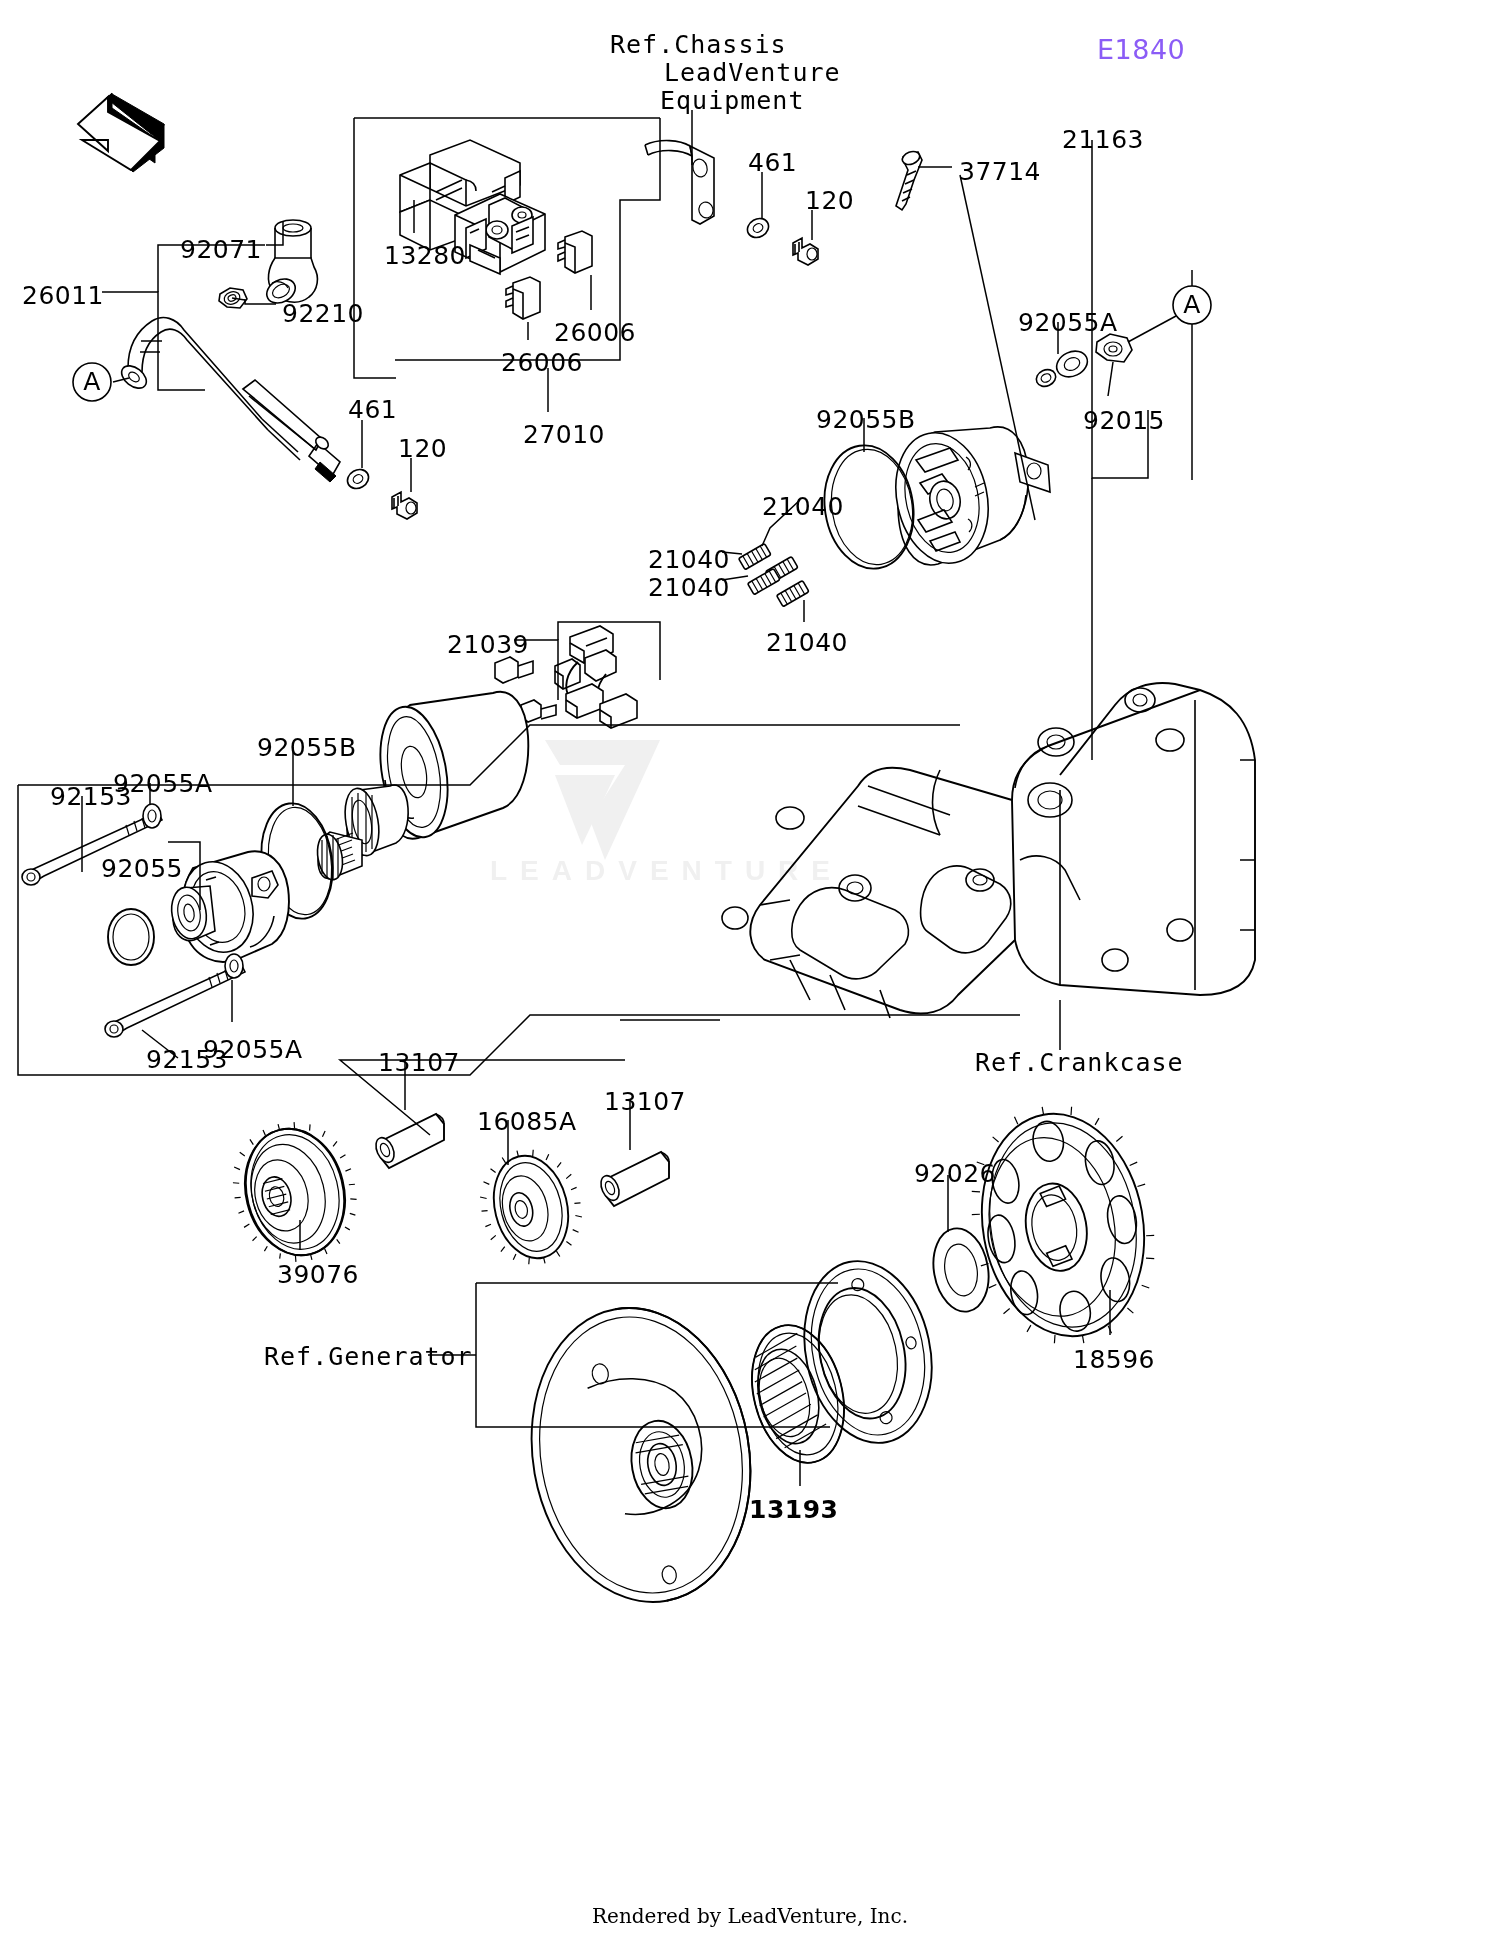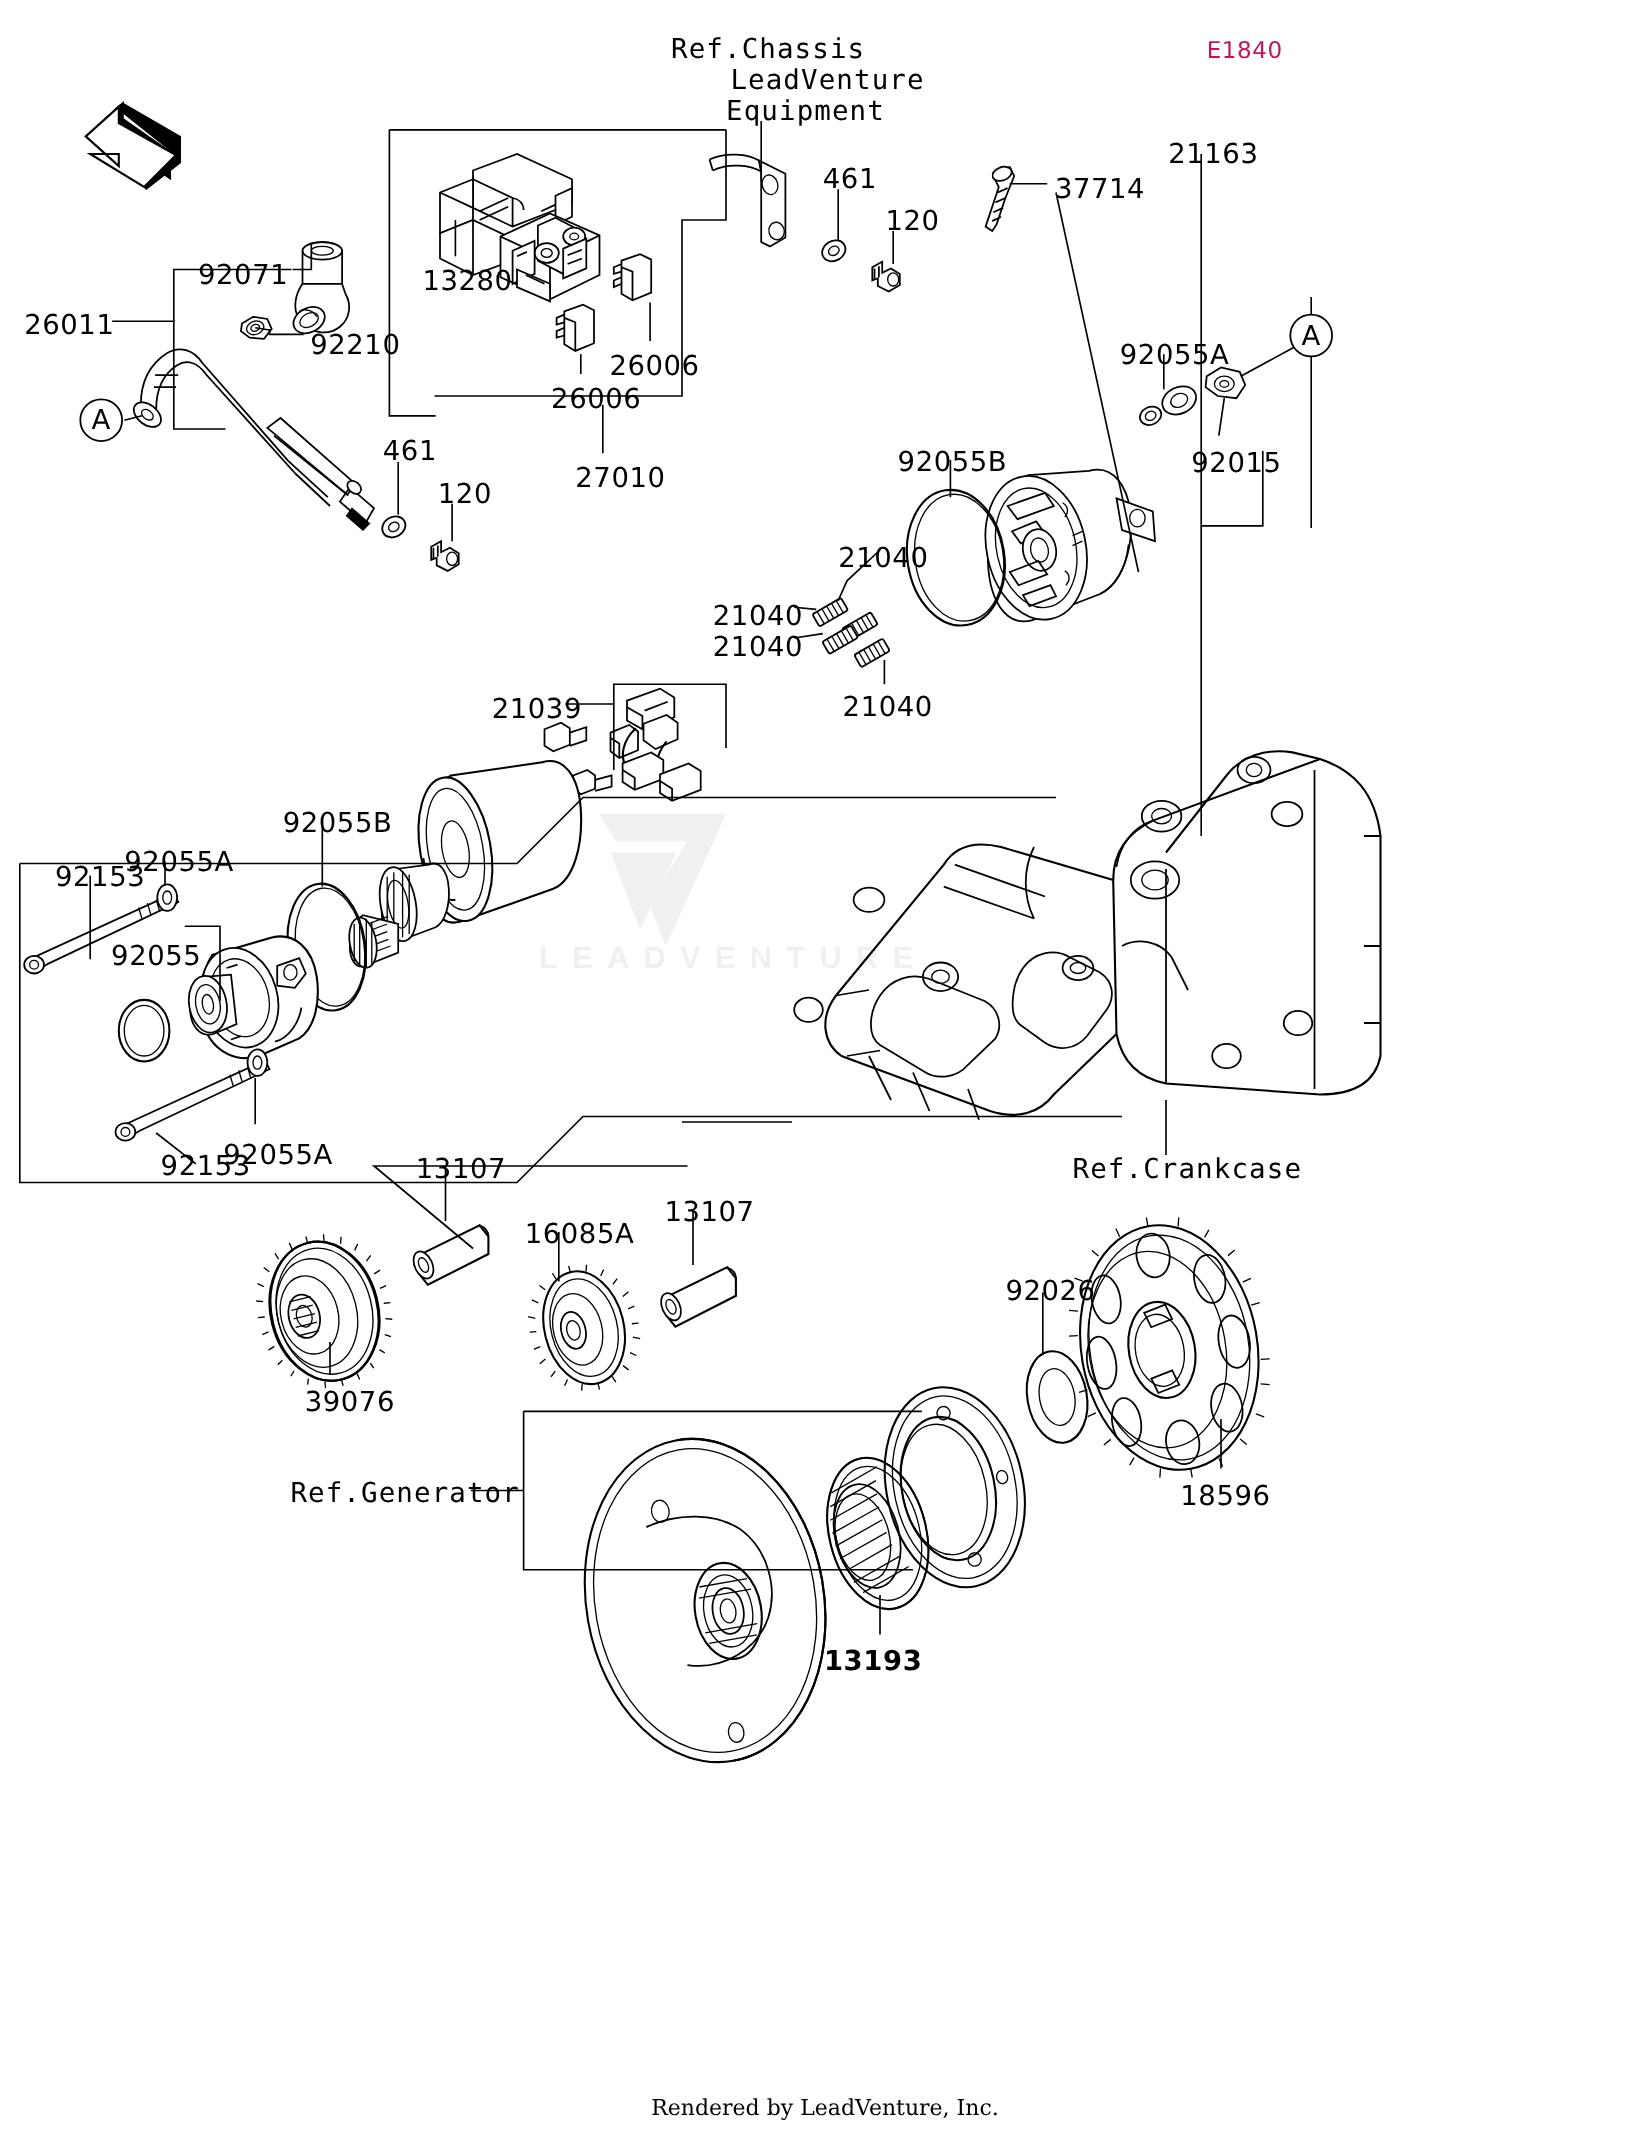--- a/index.html
+++ b/index.html
@@ -30,22 +30,22 @@
     left:750px;bottom:10px;
     transform:translateX(-50%);
     font-family:"DejaVu Serif", serif;
     font-size:20px;
     color:#000;
     white-space:nowrap;
   }
   .code-id{
     position:absolute;
     font-family:"DejaVu Sans", sans-serif;
-    font-size:21px;
-    color:#be185d;
+    font-size:27px;
+    color:#8b5cf6;
   }
   .watermark{
     position:absolute;
     color:#f0f0f0;
     pointer-events:none;
     user-select:none;
   }
   .wm-text{
     left:490px;top:855px;
     font-family:"Liberation Sans", sans-serif;

